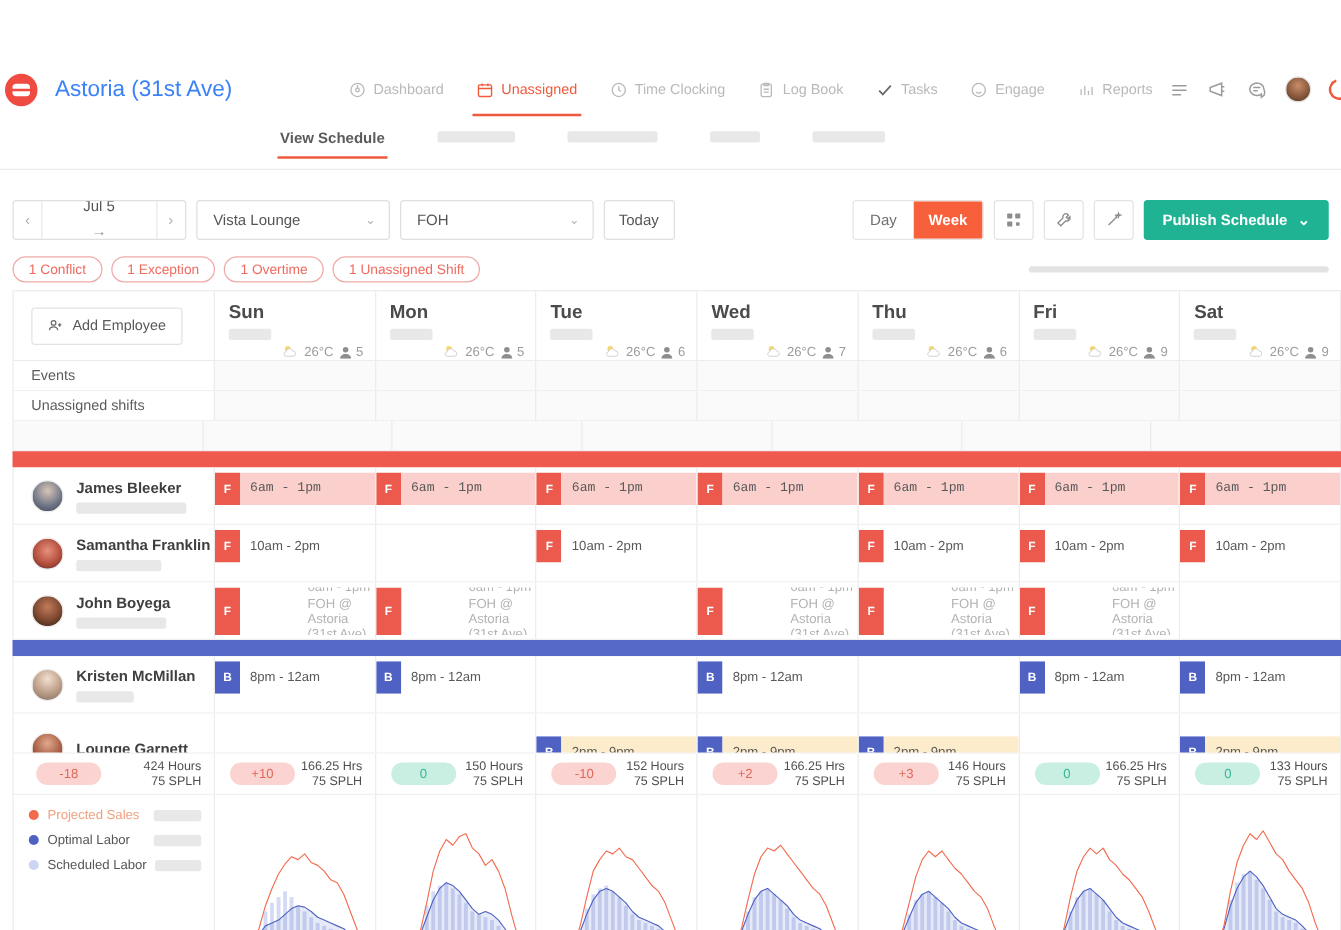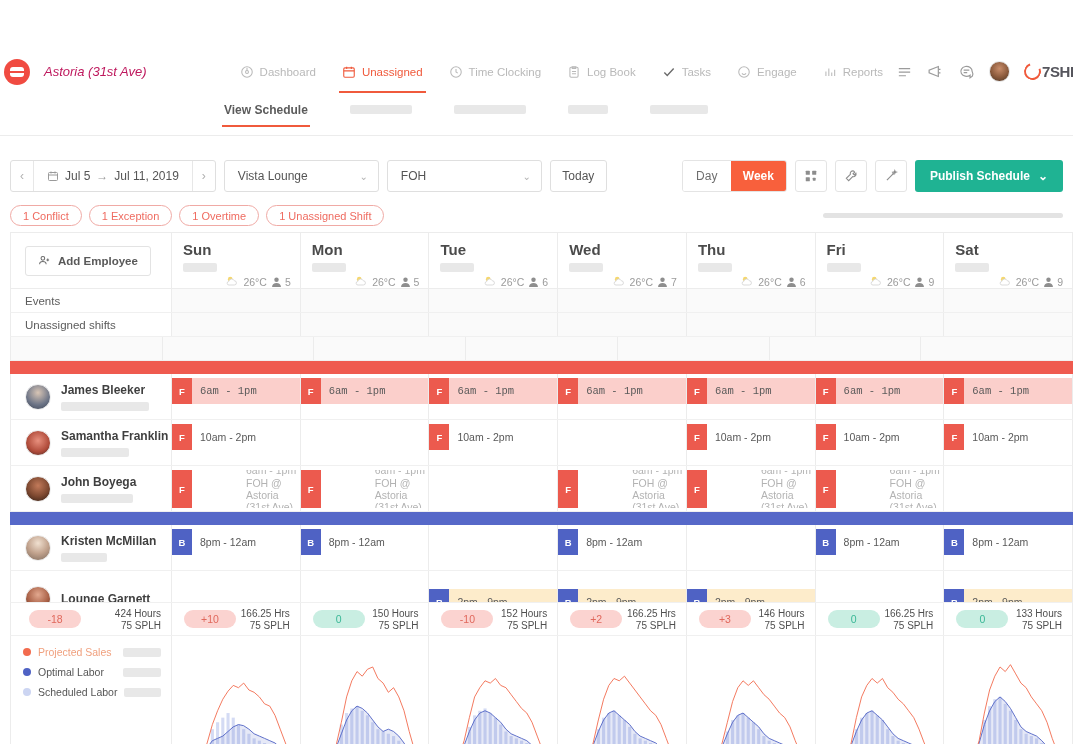--- a/index.html
+++ b/index.html
@@ -24,21 +24,21 @@
     position: relative; flex: none;
   }
   .brand-logo::before {
     content: ""; position: absolute; left: 6px; top: 8px;
     width: 14px; height: 4px; border-radius: 3px 3px 0 0; background: #fff;
   }
   .brand-logo::after {
     content: ""; position: absolute; left: 6px; top: 14px;
     width: 14px; height: 4px; border-radius: 0 0 3px 3px; background: #fff;
   }
-  .loc-name { font-size: 13px; color: #be185d; white-space: nowrap; font-style: italic; }
+  .loc-name { font-size: 18px; color: #3b82f6; white-space: nowrap; }
 
   .topnav { display: flex; align-items: center; margin-left: 80px; gap: 0; height: 43px;}
   .topnav-item {
     display: flex; align-items: center; gap: 6px;
     font-size: 11.5px; color: #b9b9b9; padding: 0 13px; height: 43px;
     position: relative; white-space: nowrap; cursor: pointer;
   }
   .topnav-item.active { color: #f05a3c; }
   .topnav-item.active::after {
     content: ""; position: absolute; left: 10px; right: 10px; bottom: 0;
@@ -86,21 +86,21 @@
     display: flex; align-items: center; height: 32px;
     border: 1px solid #dfdfdf; border-radius: 3px; background: #fff; overflow: hidden;
   }
   .dg-arrow {
     width: 22px; height: 30px; display: flex; align-items: center; justify-content: center;
     color: #b0b0b0; font-size: 12px; cursor: pointer;
   }
   .dg-sep { width: 1px; height: 30px; background: #e7e7e7; }
   .dg-label {
     display: flex; align-items: center; gap: 6px; padding: 0 13px;
-    font-size: 12px; color: #555; white-space: nowrap;
+    font-size: 12px; color: #555; white-space: nowrap; flex-direction: column;
   }
   .cal-ico { width: 12px; height: 12px; color: #9a9a9a; display:block;}
   .arrow-mid { color: #9a9a9a; }
 
   .selectbox {
     height: 32px; border: 1px solid #dfdfdf; border-radius: 3px; background: #fff;
     display: flex; align-items: center; justify-content: space-between;
     padding: 0 10px 0 13px; font-size: 12px; color: #555; cursor: pointer;
   }
   .sb-1 { width: 155px; }
@@ -150,21 +150,21 @@
   
   .grid { position: absolute; top: 232px; left: 10px; width: 1063px; height: 512px; }
   .grid-head { display: flex; height: 57px; border: 1px solid #ececec; border-bottom: 1px solid #ececec; background: #fff; }
   .side-cell {
     width: 161px; flex: none; border-right: 1px solid #ececec;
     display: flex; align-items: center; padding-left: 14px;
   }
   .btn-addemp {
     height: 30px; padding: 0 12px; border: 1px solid #e3e3e3; border-radius: 3px;
     display: flex; align-items: center; gap: 7px; font-size: 11.5px; color: #595959;
-    background: #fff; cursor: pointer; font-weight: 700;
+    background: #fff; cursor: pointer; font-weight: 400;
   }
   .day-col {
     flex: 1 1 0; min-width: 0; border-right: 1px solid #ececec;
     display: flex; padding: 9px 9px 0 11px; justify-content: space-between;
   }
   .day-col:last-child { border-right: none; }
   .day-left { display: flex; flex-direction: column; gap: 6px; }
   .day-name { font-size: 15px; font-weight: 700; color: #4b4b4b; line-height: 1; }
   .day-right { display: flex; flex-direction: row; align-items: flex-end; gap: 5px; padding-top:1px;}
   .wx { display: flex; align-items: center; gap: 4px; font-size: 10.5px; color: #9b9b9b; }

